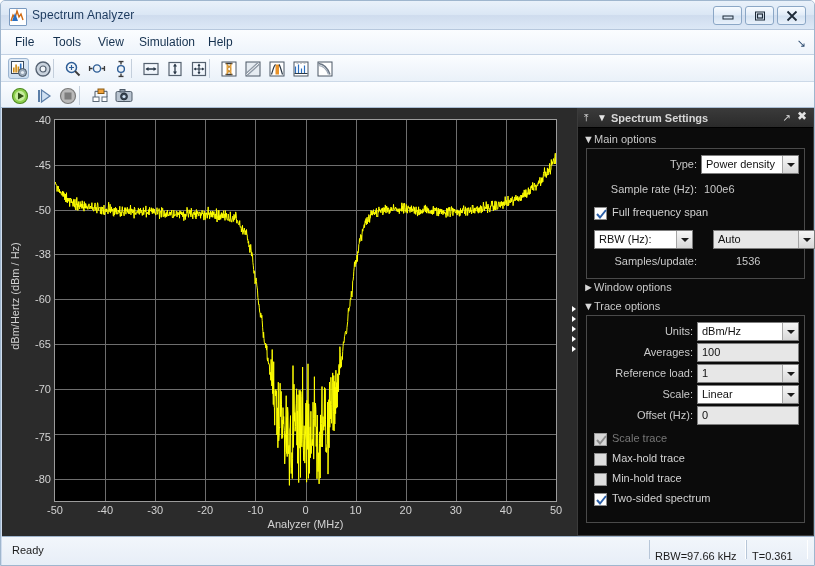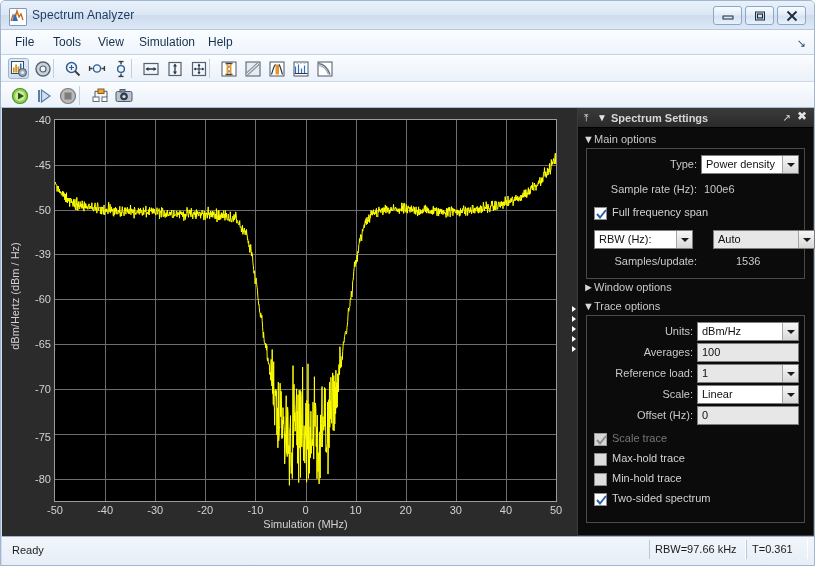--- a/index.html
+++ b/index.html
@@ -266,21 +266,21 @@
   .status-text {
     position: absolute; left: 10px; top: 7px;
     color: #1b1b1b; font-size: 11px;
   }
   .status-cell {
     position: absolute; top: 3px; height: 19px;
     border-left: 1px solid #b7c6d8;
     border-right: 1px solid #ffffff;
     color: #1b1b1b; font-size: 11px;
   }
-  .status-cell span { position:absolute; left:5px; top:3px; white-space:nowrap; }
+  .status-cell span { position:absolute; left:5px; top:10px; white-space:nowrap; }
 </style>
 </head>
 <body>
 
 <div class="window">
 
   <div class="titlebar">
     <div class="title-icon">
       <svg width="14" height="14" viewBox="0 0 14 14">
         <rect x="0" y="0" width="14" height="14" fill="#ffffff"></rect>
@@ -460,21 +460,21 @@
         <rect x="5" y="2.5" width="5" height="2.5" fill="#8d99a7" stroke="#4e5a68"></rect>
         <circle cx="9" cy="9.5" r="3.4" fill="#3a4653" stroke="#26303b"></circle>
         <circle cx="9" cy="9.5" r="1.6" fill="#cfe0f2"></circle>
       </svg>
     </div>
   </div>
 
   <div class="plotwrap">
     <div class="plot-inner">
       <div class="ylabel">dBm/Hertz (dBm / Hz)</div>
-      <div class="xlabel">Simulation (MHz)</div>
+      <div class="xlabel">Analyzer (MHz)</div>
       <div class="plotarea">
         <div id="grid-h">
             <div class="gridline-h" style="top: 44.8235px;"></div>
             <div class="gridline-h" style="top: 89.6471px;"></div>
             <div class="gridline-h" style="top: 134.471px;"></div>
             <div class="gridline-h" style="top: 179.294px;"></div>
             <div class="gridline-h" style="top: 224.118px;"></div>
             <div class="gridline-h" style="top: 268.941px;"></div>
             <div class="gridline-h" style="top: 313.765px;"></div>
             <div class="gridline-h" style="top: 358.588px;"></div>
@@ -487,21 +487,21 @@
             <div class="gridline-v" style="left: 250.5px;"></div>
             <div class="gridline-v" style="left: 300.6px;"></div>
             <div class="gridline-v" style="left: 350.7px;"></div>
             <div class="gridline-v" style="left: 400.8px;"></div>
             <div class="gridline-v" style="left: 450.9px;"></div>
           </div>
         <div id="yticks">
             <div class="ytick" style="top: 0px;">-40</div>
             <div class="ytick" style="top: 44.8235px;">-45</div>
             <div class="ytick" style="top: 89.6471px;">-50</div>
-            <div class="ytick" style="top: 134.471px;">-39</div>
+            <div class="ytick" style="top: 134.471px;">-38</div>
             <div class="ytick" style="top: 179.294px; margin-left: 41px;">-60</div>
             <div class="ytick" style="top: 224.118px;">-65</div>
             <div class="ytick" style="top: 268.941px;">-70</div>
             <div class="ytick" style="top: 317px;">-75</div>
             <div class="ytick" style="top: 358.588px;">-80</div>
           </div>
         <div id="xticks">
             <div class="xtick" style="left: 0px;">-50</div>
             <div class="xtick" style="left: 50.1px;">-40</div>
             <div class="xtick" style="left: 100.2px;">-30</div>

